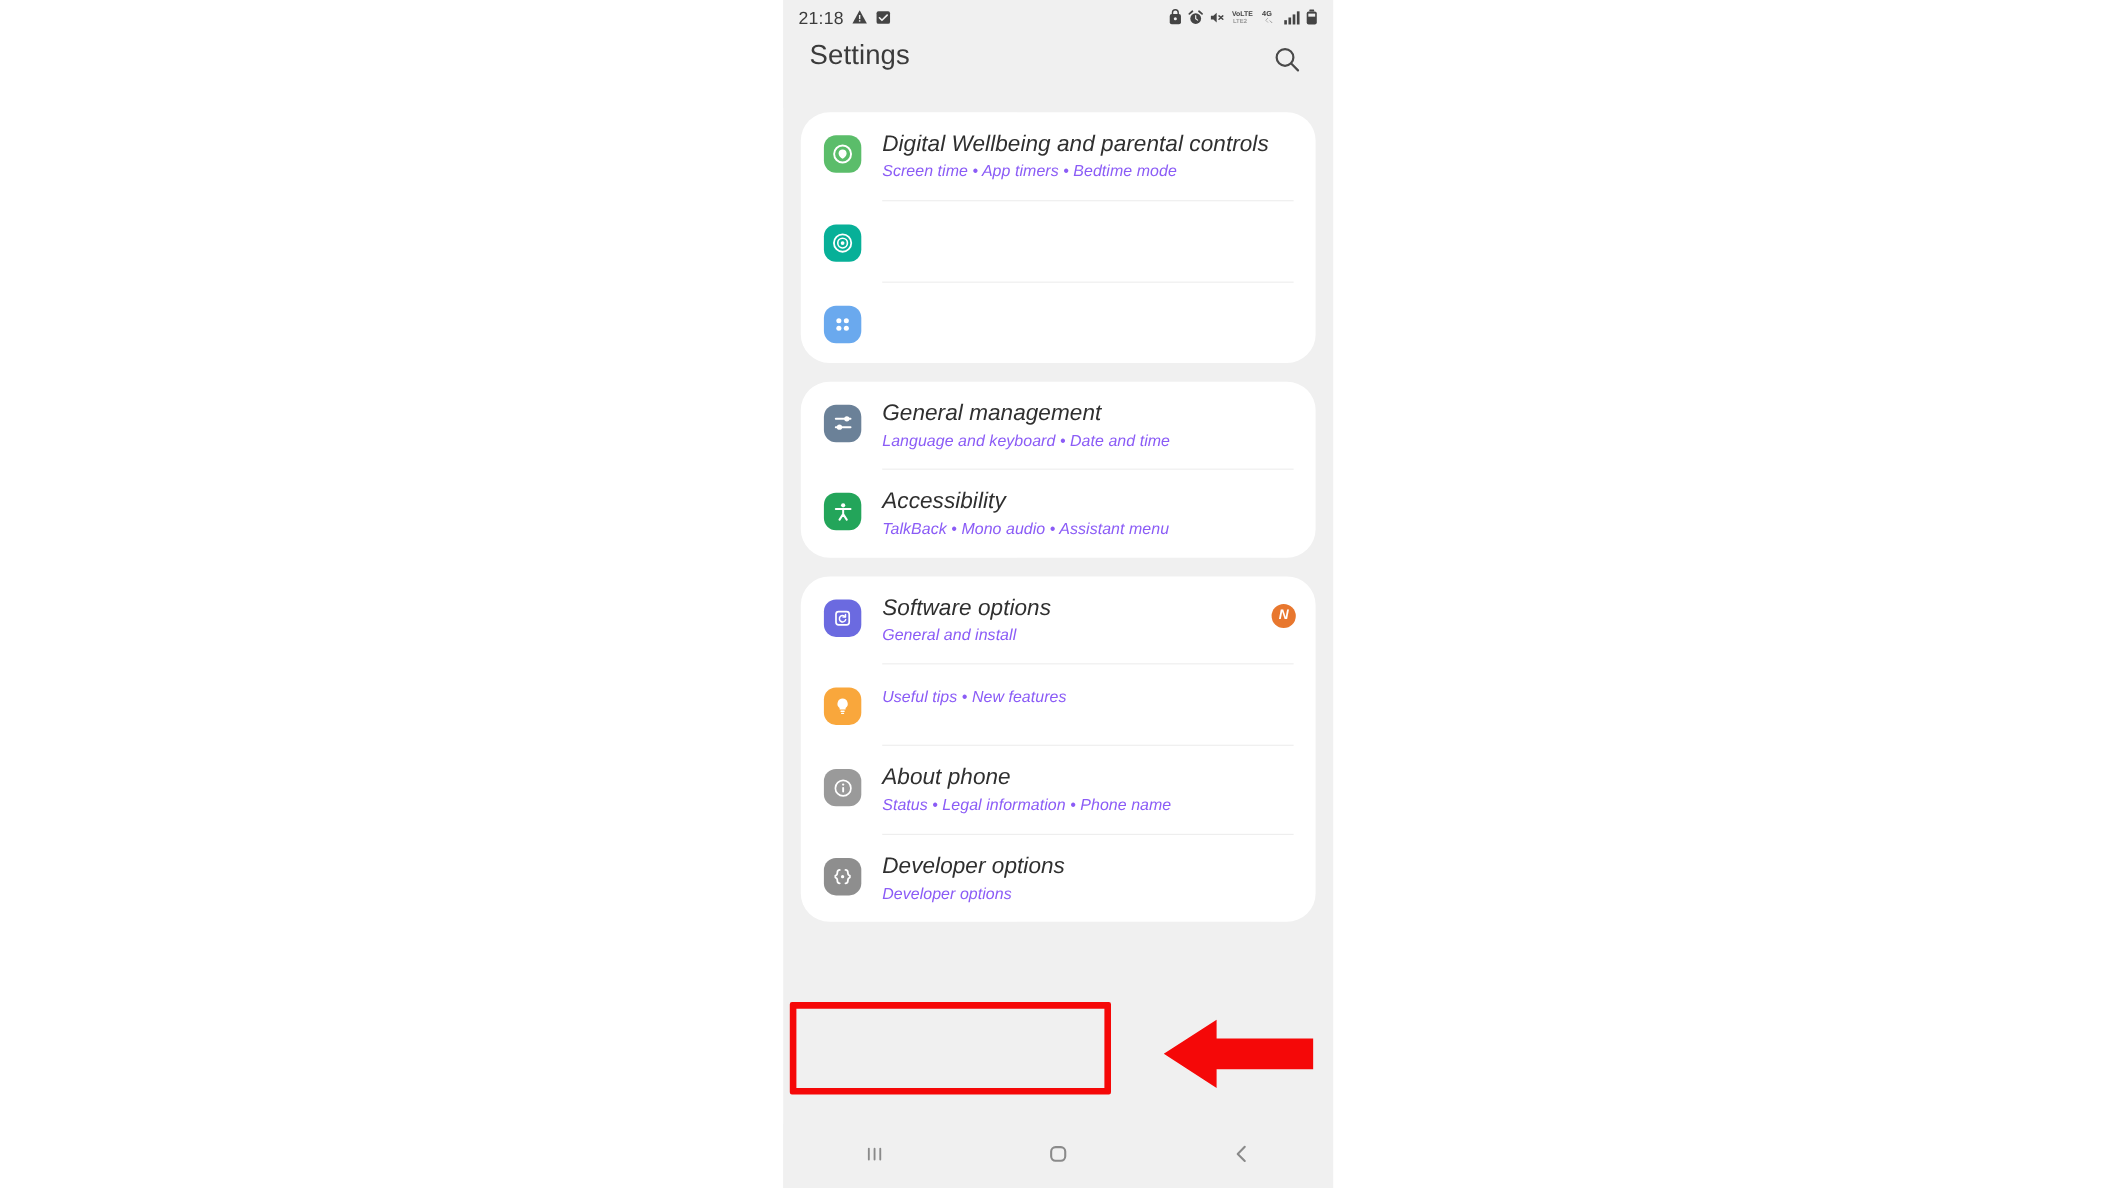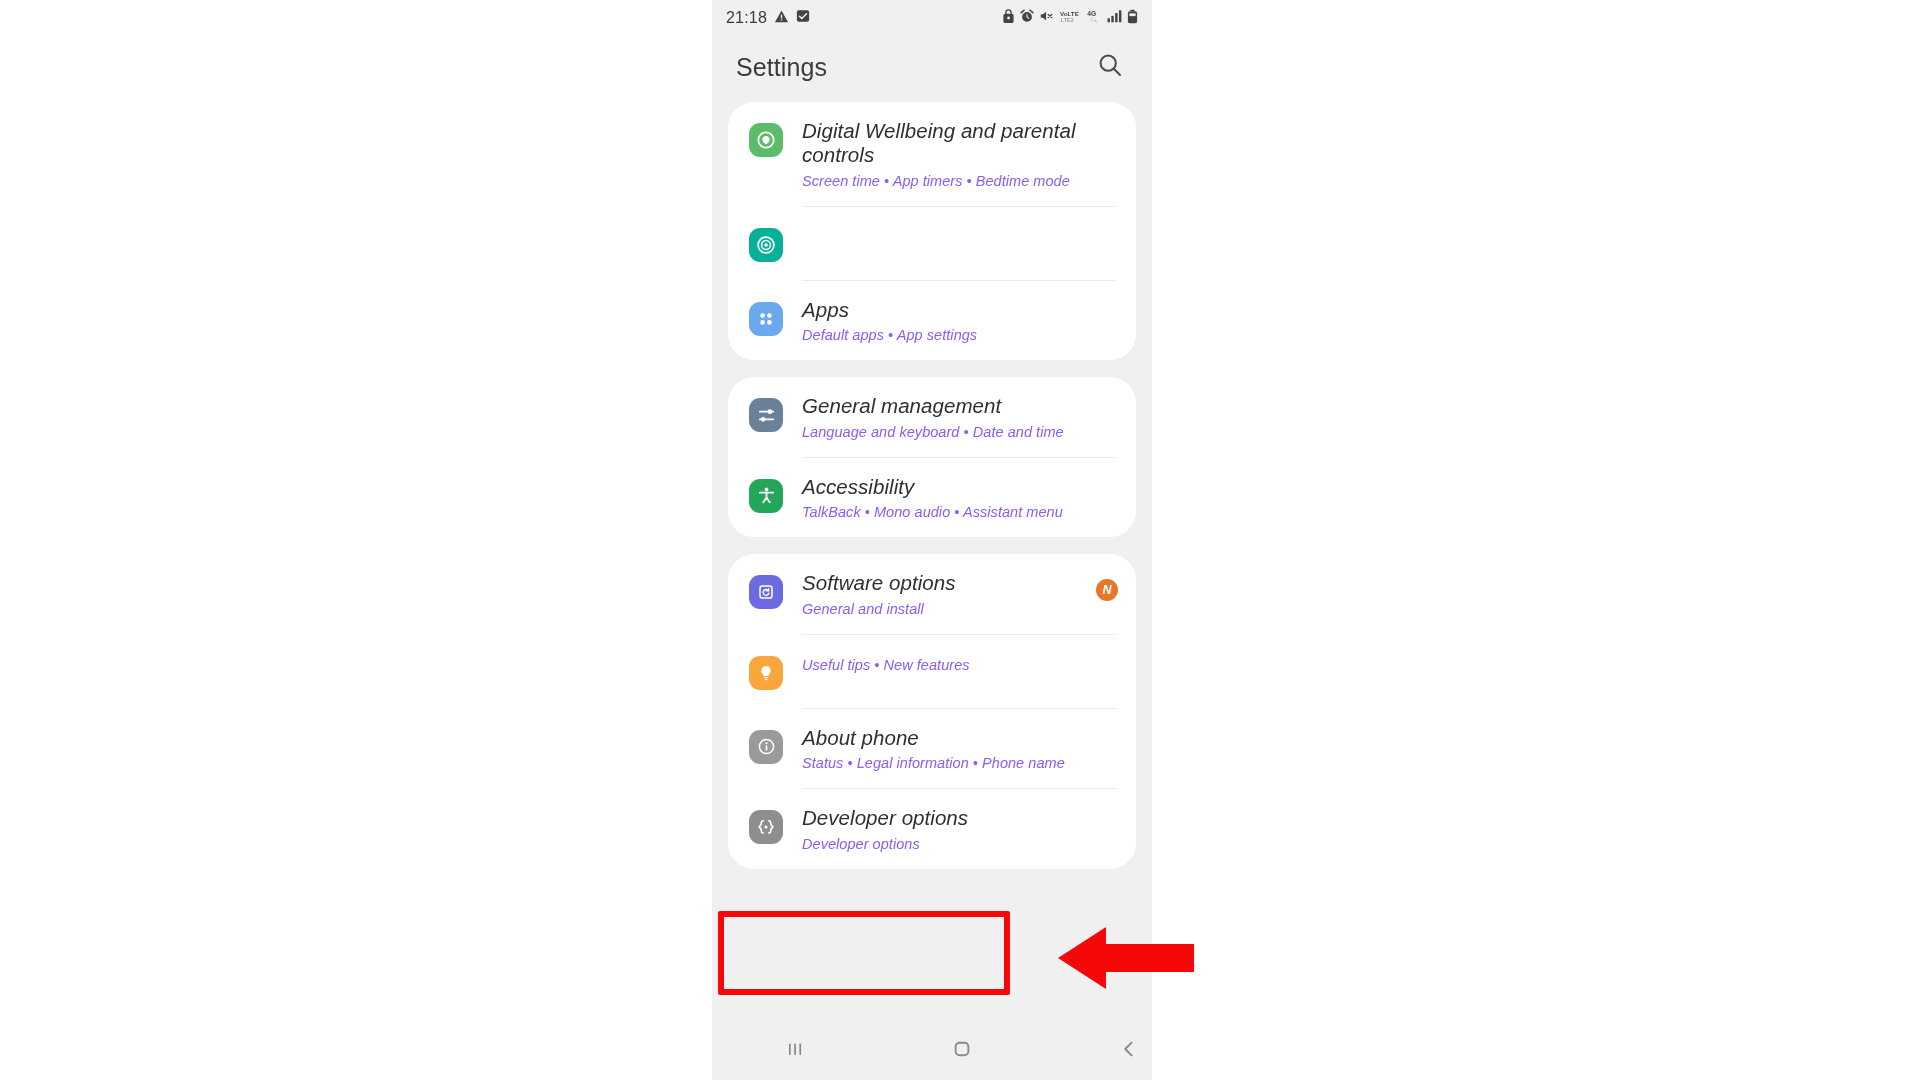--- a/index.html
+++ b/index.html
@@ -8,21 +8,21 @@
     background: #ffffff;
     font-family: "Liberation Sans", sans-serif;
     overflow: hidden;
   }
   #stage { position: relative; width: 1920px; height: 1080px; background:#ffffff; }
 
   
   .phone {
     position: absolute;
     left: 712px; top: 0px;
-    width: 440px; height: 1080px;
+    width: 500px; height: 1080px;
     background: #f0f0f0;
     overflow: hidden;
   }
 
   
   .statusbar {
     position: relative;
     height: 36px;
     background: #f0f0f0;
     display: flex; align-items: center;
@@ -30,21 +30,21 @@
   }
   .sb-left { display: flex; align-items: center; gap: 7px; }
   .sb-time { font-size: 16px; color: #3c3c3c; letter-spacing: .2px; }
   .sb-right { margin-left: auto; display: flex; align-items: center; gap: 5px; }
   .sb-ic { display: block; }
 
   
   .appbar {
     height: 62px;
     background: #f0f0f0;
-    display: flex; align-items: center;
+    display: flex; 
     padding: 0 22px 0 24px;
   }
   .appbar-title { font-size: 25px; color: #3b3b3b; font-weight: 400; letter-spacing: .1px; }
   .search-btn { margin-left: auto; width: 40px; height: 40px; display:flex; align-items:center; justify-content:center; }
 
   
   .scroll { padding: 0 0 0 0; font-style: italic; }
   .card {
     background: #ffffff;
     border-radius: 26px;
@@ -242,24 +242,20 @@
           <div class="icon-wrap">
             <div class="sq" style="background:#6aa9ee">
               <svg width="20" height="20" viewBox="0 0 20 20">
                   <circle cx="6.6" cy="6.6" r="2.3" fill="#fff"></circle>
                   <circle cx="13.4" cy="6.6" r="2.3" fill="#fff"></circle>
                   <circle cx="6.6" cy="13.4" r="2.3" fill="#fff"></circle>
                   <circle cx="13.4" cy="13.4" r="2.3" fill="#fff"></circle>
                 </svg>
             </div>
           </div>
-          <div class="texts">
-            <div class="title">Apps</div>
-            <div class="subtitle">Default apps  •  App settings</div>
-          </div>
         </div>
       </div>
 
       <div class="card">
 
         <div class="row">
           <div class="icon-wrap">
             <div class="sq" style="background:#6b8198">
               <svg width="21" height="21" viewBox="0 0 22 22">
                   <path d="M4 7h14M4 15h14" stroke="#fff" stroke-width="1.9" stroke-linecap="round"></path>

